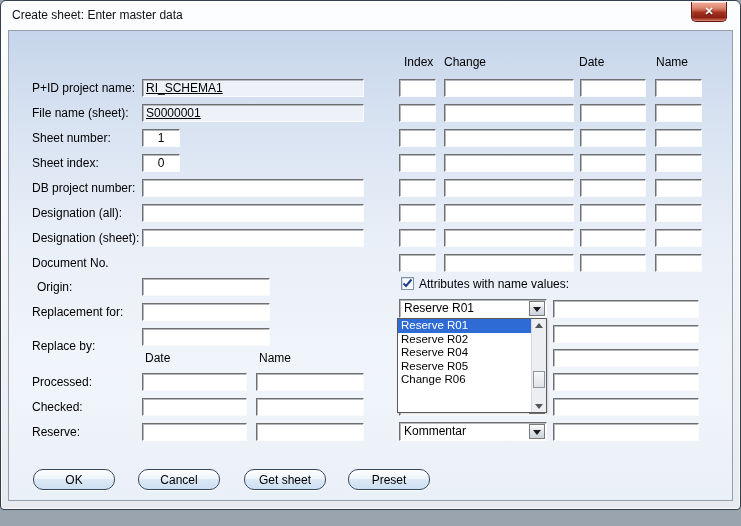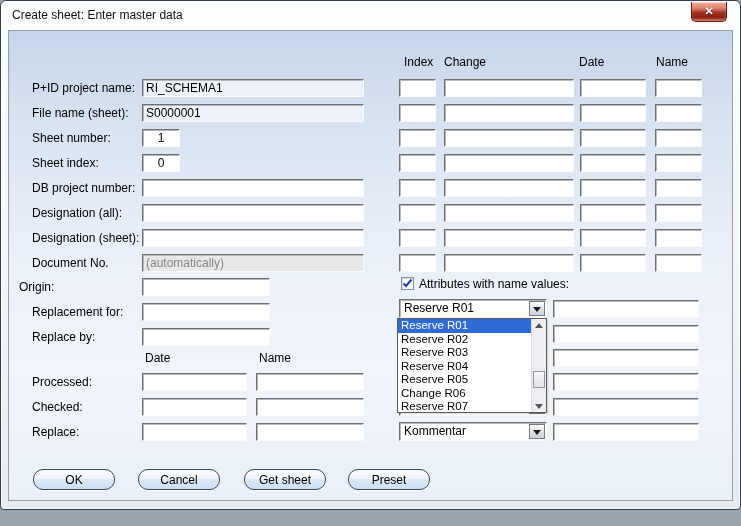--- a/index.html
+++ b/index.html
@@ -27,21 +27,21 @@
     background:linear-gradient(180deg,#c6d5ea 0%, #d7e2f1 18%, #e9eff8 45%, #f1f5fb 72%, #eaf0f8 100%);
   }
   .lbl{position:absolute; height:14px; line-height:14px; white-space:nowrap;}
   .fld{
     position:absolute; box-sizing:border-box; height:18px;
     background:#fff; color:#000;
     border:1px solid; border-color:#6f6f6f #fbfbfb #fbfbfb #6f6f6f;
     box-shadow: inset 1px 1px 0 #b4b7bb;
     padding:0 3px; font-family:"Liberation Sans", sans-serif; font-size:12px;
   }
-  .fld.ro{background:#eef2f8;}
+  .fld.ro{background:#eef2f8;text-decoration:underline;}
   .fld.dis{background:#e8e8e8; color:#868686;}
   .fld.ctr{text-align:center;}
   .combo{
     position:absolute; box-sizing:border-box; height:19px; background:#fff;
     border:1px solid; border-color:#6f6f6f #fbfbfb #fbfbfb #6f6f6f;
     box-shadow: inset 1px 1px 0 #b4b7bb;
   }
   .combo .combo-text{position:absolute; left:4px; top:2px; line-height:13px; white-space:nowrap;}
   .combo .combo-btn{
     position:absolute; right:1px; top:1px; bottom:1px; width:16px;
@@ -105,43 +105,42 @@
     <div class="lbl" style="left:23px;top:150px">DB project number:</div>
     <input class="fld" style="left: 133px; top: 148px; width: 222px;" value="">
 
     <div class="lbl" style="left:23px;top:175px">Designation (all):</div>
     <input class="fld" style="left: 133px; top: 173px; width: 222px;" value="">
 
     <div class="lbl" style="left:23px;top:200px">Designation (sheet):</div>
     <input class="fld" style="left: 133px; top: 198px; width: 222px;" value="">
 
     <div class="lbl" style="left:23px;top:225px">Document No.</div>
-    <input class="fld dis" style="left: 133px; top: 223px; width: 222px;" readonly="" value="(automatically)">
-
-    <div class="lbl" style="left:10px;top:249px">Origin:</div>
+
+    <div class="lbl" style="left:28px;top:249px">Origin:</div>
     <input class="fld" style="left: 133px; top: 247px; width: 128px;" value="">
 
     <div class="lbl" style="left:23px;top:274px">Replacement for:</div>
     <input class="fld" style="left: 133px; top: 272px; width: 128px;" value="">
 
-    <div class="lbl" style="left:23px;top:299px">Replace by:</div>
+    <div class="lbl" style="left:23px;top:308px">Replace by:</div>
     <input class="fld" style="left: 133px; top: 297px; width: 128px;" value="">
 
     <div class="lbl" style="left:136px;top:320px">Date</div>
     <div class="lbl" style="left:250px;top:320px">Name</div>
 
     <div class="lbl" style="left:23px;top:344px">Processed:</div>
     <input class="fld" style="left: 133px; top: 342px; width: 105px;" value="">
     <input class="fld" style="left: 247px; top: 342px; width: 108px;" value="">
 
     <div class="lbl" style="left:23px;top:369px">Checked:</div>
     <input class="fld" style="left: 133px; top: 367px; width: 105px;" value="">
     <input class="fld" style="left: 247px; top: 367px; width: 108px;" value="">
 
-    <div class="lbl" style="left:23px;top:394px">Replace:</div>
+    <div class="lbl" style="left:23px;top:394px">Reserve:</div>
     <input class="fld" style="left: 133px; top: 392px; width: 105px;" value="">
     <input class="fld" style="left: 247px; top: 392px; width: 108px;" value="">
 
     <div class="lbl" style="left:395px;top:24px">Index</div>
     <div class="lbl" style="left:435px;top:24px">Change</div>
     <div class="lbl" style="left:570px;top:24px">Date</div>
     <div class="lbl" style="left:647px;top:24px">Name</div>
 
     <input class="fld" style="left: 390px; top: 48px; width: 37px;">
     <input class="fld" style="left: 435px; top: 48px; width: 130px;">
@@ -235,25 +234,23 @@
       <div class="combo-btn">
           <span class="tri-down"></span>
         </div>
     </div>
     <input class="fld" style="left: 544px; top: 392px; width: 146px;" value="">
 
     <div class="listbox" style="left:388px;top:287px;width:150px;height:95px">
       <div style="position:absolute;left:0;top:0;right:15px;bottom:0;overflow:hidden">
         <div class="listitem sel">Reserve R01</div>
         <div class="listitem">Reserve R02</div>
-        <div class="listitem">Reserve R03</div>
         <div class="listitem">Reserve R04</div>
         <div class="listitem">Reserve R05</div>
         <div class="listitem">Change R06</div>
-        <div class="listitem">Reserve R07</div>
       </div>
       <div class="scrollbar">
         <div style="position:absolute;top:0;left:0;right:0;height:13px">
             <div class="tri-up-sm"></div>
           </div>
         <div class="sb-thumb"></div>
         <div style="position:absolute;bottom:0;left:0;right:0;height:13px">
             <div class="tri-down-sm"></div>
           </div>
       </div>

